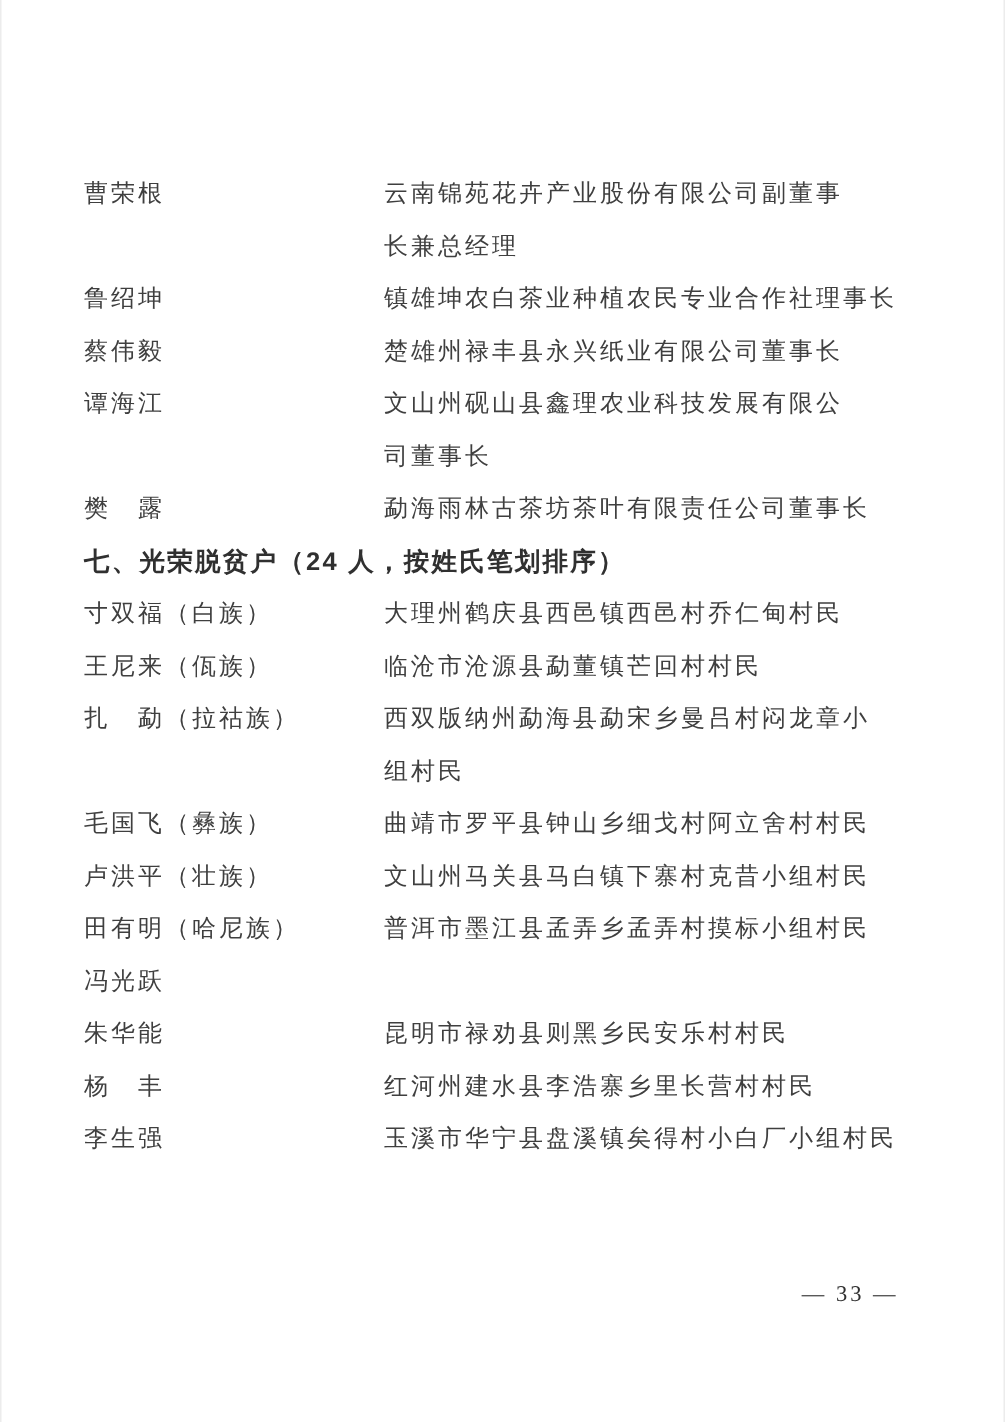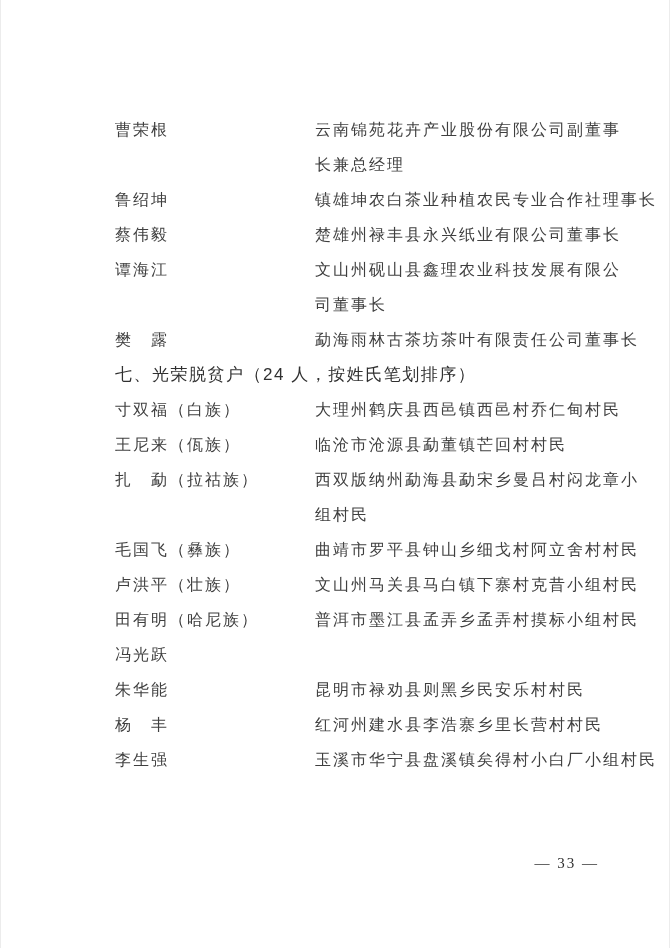--- a/index.html
+++ b/index.html
@@ -7,21 +7,21 @@
     padding: 0;
     background: #f4f4f4;
   }
   .page {
     position: relative;
     width: 670px;
     height: 948px;
     margin: 0 auto;
     background: #ffffff;
     box-sizing: border-box;
-    padding: 112px 0 0 114px;
+    padding: 112px 0 0 55px;
     font-family: "Liberation Serif", serif;
     color: #3f3f3f;
     overflow: hidden;
     border-left: 1px solid #ececec;
     border-right: 1px solid #ececec;
   }
   .entry-row {
     display: flex;
     align-items: flex-start;
     font-size: 16px;
@@ -34,21 +34,21 @@
   }
   .entry-desc {
     flex: none;
     width: 370px;
     white-space: pre-line;
   }
   .section-heading {
     margin: 0;
     font-family: "Liberation Sans", sans-serif;
     font-size: 17px;
-    font-weight: normal;
+    font-weight: bold;
     color: #303030;
     line-height: 35px;
     letter-spacing: 1.5px;
   }
   .page-number {
     position: absolute;
     right: 70px;
     bottom: 76px;
     font-size: 15px;
     letter-spacing: 2px;

